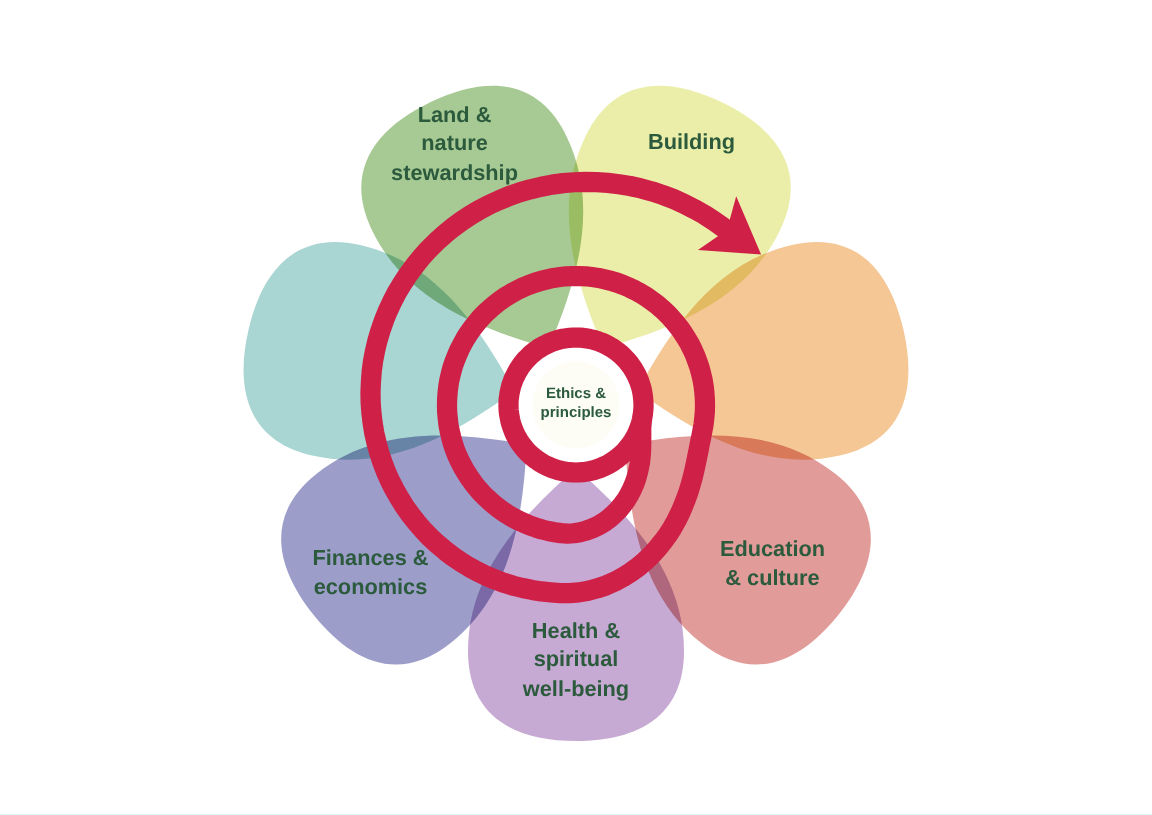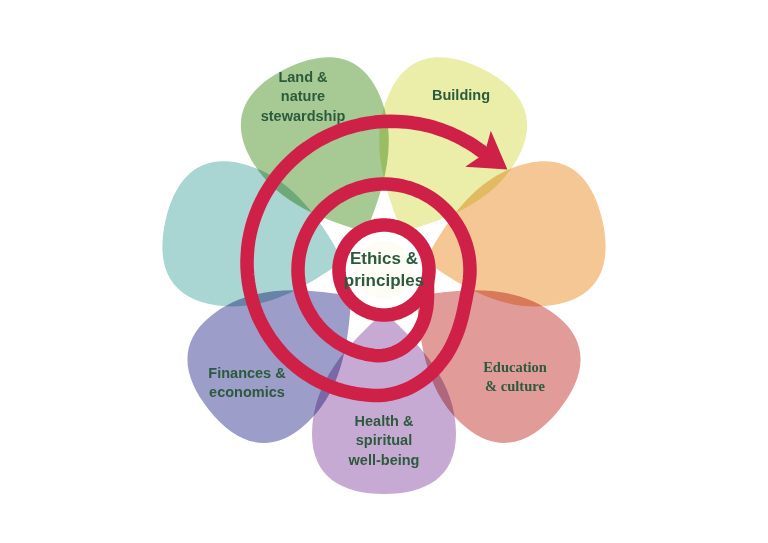--- a/index.html
+++ b/index.html
@@ -30,25 +30,25 @@
     white-space: pre-line;
     font-weight: 700;
     font-size: 14.5px;
     line-height: 1.33;
     color: var(--label-color, #2b5a3d);
     pointer-events: none;
   }
   .lbl-land-nature   { left: 303px; top:  97px; }
   .lbl-building      { left: 461px; top:  96px; }
   .lbl-tools         { left: 544px; top: 225px; }
-  .lbl-education     { left: 515px; top: 377px; font-family: Liberation Serif, serif; }
+  .lbl-education     { left: 515px; top: 377px; }
   .lbl-health        { left: 384px; top: 441px; }
   .lbl-finances      { left: 247px; top: 383px; }
   .lbl-land-tenure   { left: 211px; top: 228px; }
-  .lbl-center        { left: 384px; top: 270px; font-size: 17px; line-height: 1.27; }
+  .lbl-center        { left: 384px; top: 270px; font-size: 10px; line-height: 1.27; }
 </style>
 </head>
 <body>
 
 <div class="stage" style="--label-color: #2b5a3d;">
 
   <svg class="flower-svg" width="768" height="543" viewBox="0 0 768 543">
 
     <rect x="0" y="0" width="768" height="543" fill="#ffffff"></rect>
 

